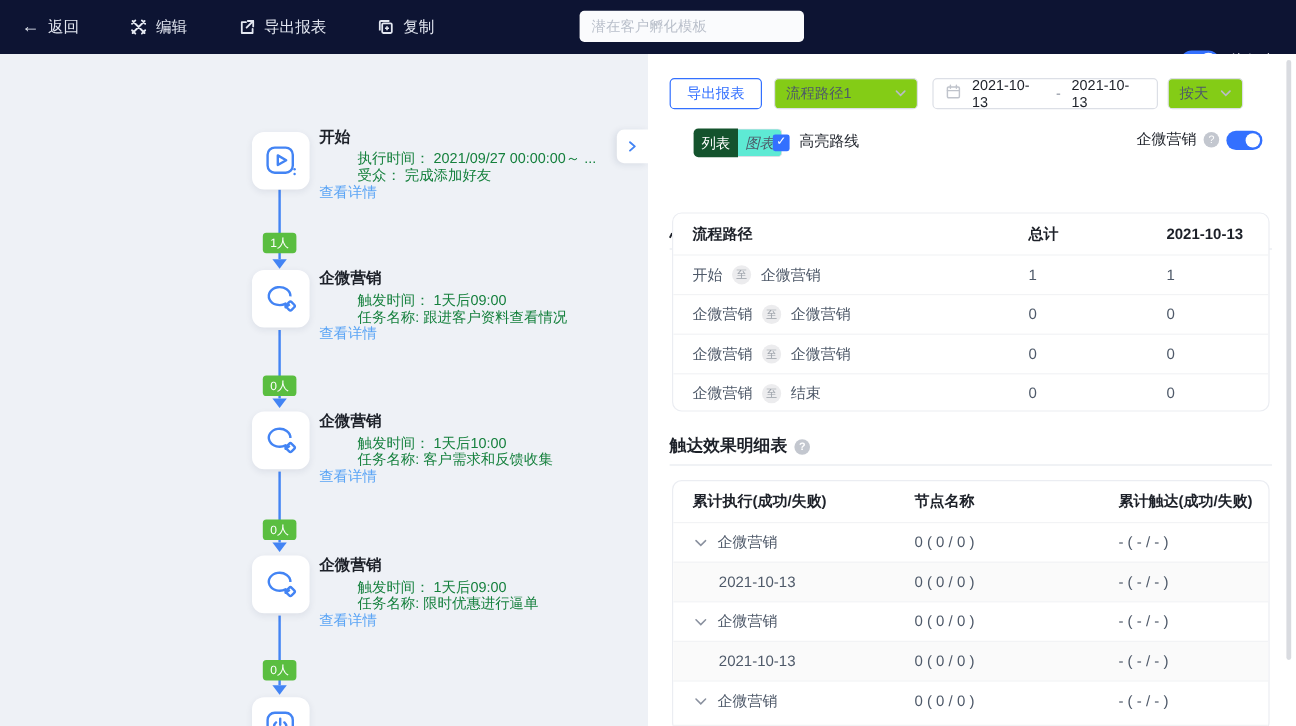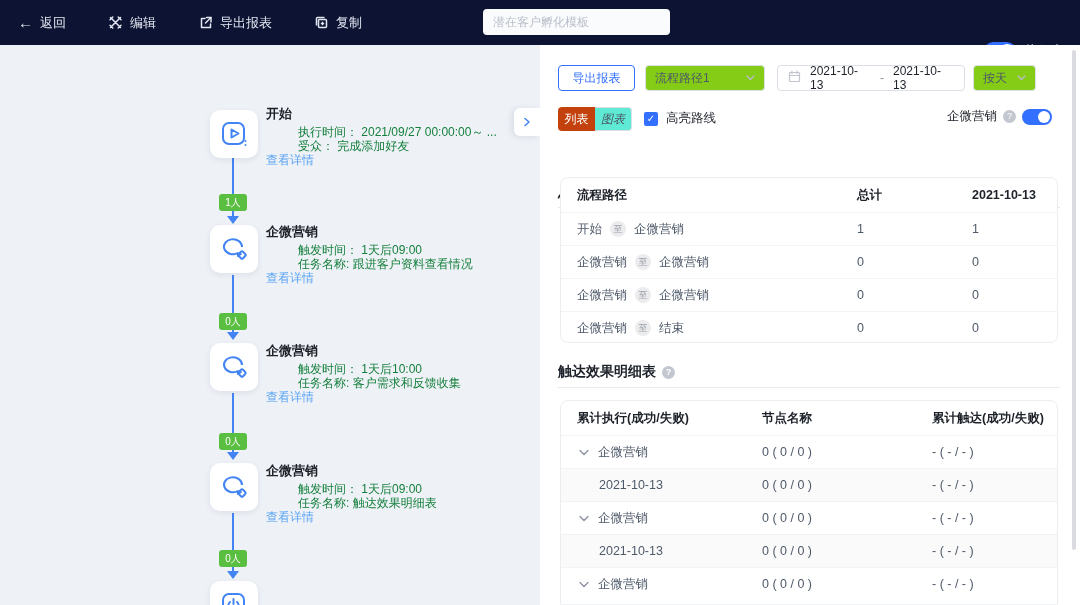--- a/index.html
+++ b/index.html
@@ -37,21 +37,21 @@
   
   .right-panel { position:absolute; left:540px; top:45px; width:540px; height:560px; background:#fff; overflow:hidden; }
   .btn-export { position:absolute; left:18px; top:20px; width:77px; height:26px; border:1px solid #3370ff; border-radius:4px; background:#fff; color:#3370ff; font-size:12px; display:flex; align-items:center; justify-content:center; cursor:pointer; }
   .sel { position:absolute; top:20px; height:26px; border:1px solid #dcdfe6; border-radius:4px; background:#84cc16; display:flex; align-items:center; justify-content:space-between; padding:0 9px; font-size:12px; color:#4e5969; cursor:pointer; }
   .sel-path { left:105px; width:120px; }
   .sel-gran { left:433px; width:63px; }
   .datebox { position:absolute; left:237px; top:20px; width:188px; height:26px; border:1px solid #dcdfe6; border-radius:4px; background:#fff; display:flex; align-items:center; gap:9px; padding:0 10px; font-size:12px; color:#1d2129; cursor:pointer; }
   .chev { display:flex; }
   .tabs { position:absolute; left:18px; top:62px; height:24px; display:flex; }
   .tab { width:37px; height:24px; font-size:12px; display:flex; align-items:center; justify-content:center; cursor:pointer; }
-  .tab-active { background:#c2410c; color:#fff; border-radius:4px 0 0 4px; }
+  .tab-active { background:#14532d; color:#fff; border-radius:4px 0 0 4px;margin-left:20px; }
   .tab-idle { background:#5eead4; color:#4e5969; border:1px solid #dcdfe6; border-left:none; border-radius:0 4px 4px 0;font-style:italic; }
   .chkrow { position:absolute; left:104px; top:65px; display:flex; align-items:center; gap:8px; cursor:pointer; }
   .chkbox { width:14px; height:14px; background:#3370ff; border-radius:2px; color:#fff; font-size:10px; display:flex; align-items:center; justify-content:center; line-height:1; }
   .chklabel { font-size:12.5px; color:#1d2129; }
   .funnel { position:absolute; right:28px; top:63px; display:flex; align-items:center; gap:6px; }
   .funnel-label { font-size:12.5px; color:#1d2129; }
   .qicon { width:13px; height:13px; border-radius:50%; background:#c3c7cf; color:#fff; font-size:9px; display:flex; align-items:center; justify-content:center; line-height:1; }
   .sec-title { position:absolute; left:18px; display:flex; align-items:center; gap:6px; font-size:14px; font-weight:700; color:#1d2129; }
   .sec-divider { position:absolute; left:18px; width:502px; height:1px; background:#e7e9ee; }
   .tcard { position:absolute; left:20px; width:498px; border:1px solid #ebedf2; border-radius:8px; background:#fff; overflow:hidden; }
@@ -174,21 +174,21 @@
 
   <div class="node-icon" style="top:418px;">
     <svg width="30" height="30" viewBox="0 0 30 30" fill="none" stroke="#4384f4" stroke-width="2" stroke-linejoin="round">
       <path d="M23 13 a9 7.5 0 1 0 -4 6 l0 3 3.5 -2.5"></path>
       <rect x="20" y="18" width="6" height="6" rx="1.5" transform="rotate(45 23 21)"></rect>
     </svg>
   </div>
   <div class="node-text" style="top:417px;">
     <div class="nt-title">企微营销</div>
     <div class="nt-line">触发时间： 1天后09:00</div>
-    <div class="nt-line">任务名称: 触达效果明细表</div>
+    <div class="nt-line">任务名称: 限时优惠进行逼单</div>
     <div class="nt-link">查看详情</div>
   </div>
 
   <div class="node-icon" style="top:536px;">
     <svg width="30" height="30" viewBox="0 0 30 30" fill="none" stroke="#4384f4" stroke-width="2" stroke-linecap="round">
       <rect x="4" y="4" width="21" height="21" rx="6" stroke-linejoin="round"></rect>
       <path d="M11 12 a5.2 5.2 0 1 0 7 0"></path>
       <path d="M14.5 9 v5"></path>
       <circle cx="26.5" cy="22" r="1" fill="#4384f4" stroke="none"></circle>
         <circle cx="26.5" cy="26" r="1" fill="#4384f4" stroke="none"></circle>

